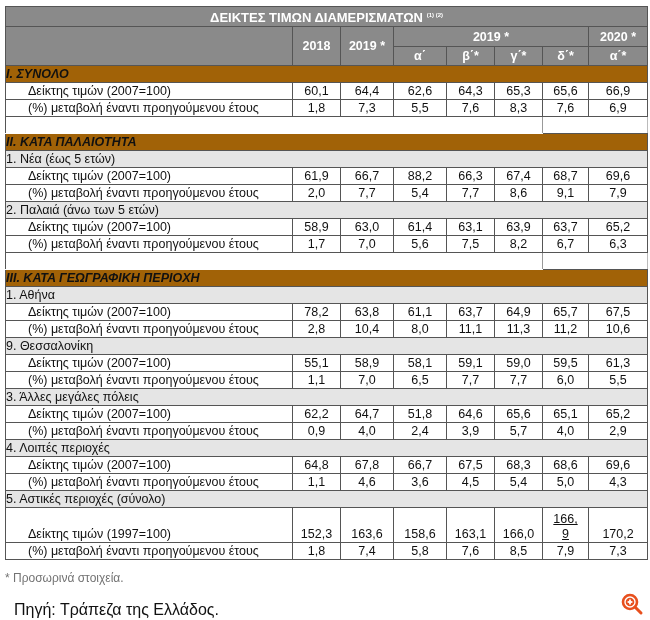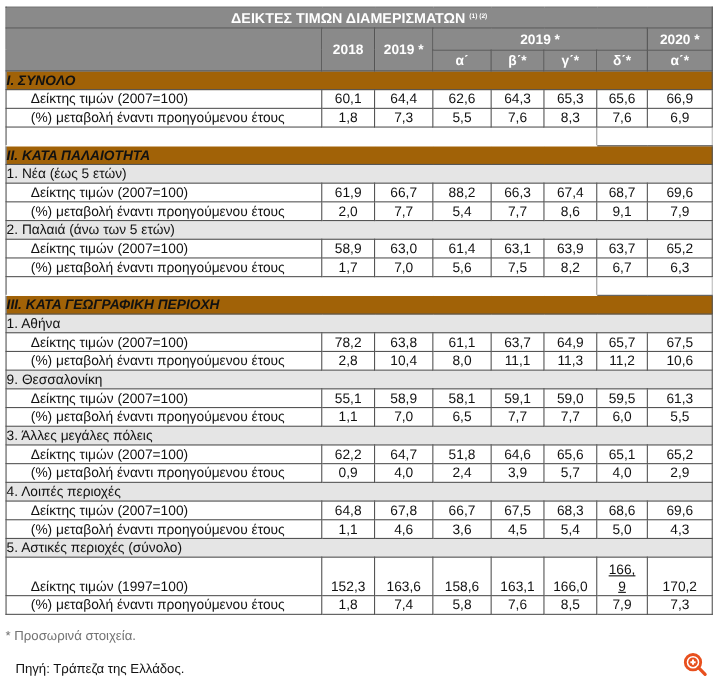--- a/index.html
+++ b/index.html
@@ -25,21 +25,21 @@
   .sec td { background: #a16207; font-weight: bold; font-style: italic; padding-left: 3px;
             border-left: 1px solid #555; border-right: 1px solid #555; height: 17px; }
   .sub td { background: #e5e5e5; font-weight: normal; padding-left: 14px; height: 17px; }
   .row td { background: #fff; text-align: center; }
   .row td.lbl { text-align: left; padding-left: 22px; white-space: nowrap; overflow: hidden; margin-top: 31px; }
   .row.tall td { height: 34px; vertical-align: bottom; line-height: 15px; }
   .spacer td { height: 20px; background: #fff; }
   .spacer td.nob { border-right: 1px solid #999; border-left: 1px solid #555; border-bottom: 1px solid #fff; }
   .spacer td.nob2 { border-left: 1px solid #999; border-right: 1px solid #bbb; }
   .notes { position: absolute; left: 5px; top: 571px; font-size: 12px; color: #737373; }
-  .source { position: absolute; left: 14px; top: 601px; font-size: 12px; color: #111; }
+  .source { position: absolute; left: 14px; top: 601px; font-size: 16px; color: #111; }
   .zoom-btn { position: absolute; left: 620px; top: 592px; width: 24px; height: 24px; cursor: pointer; }
 </style>
 </head>
 <body>
 
 <table class="main">
   <colgroup>
     <col class="c-label">
       <col class="c-2018">
       <col class="c-2019">

